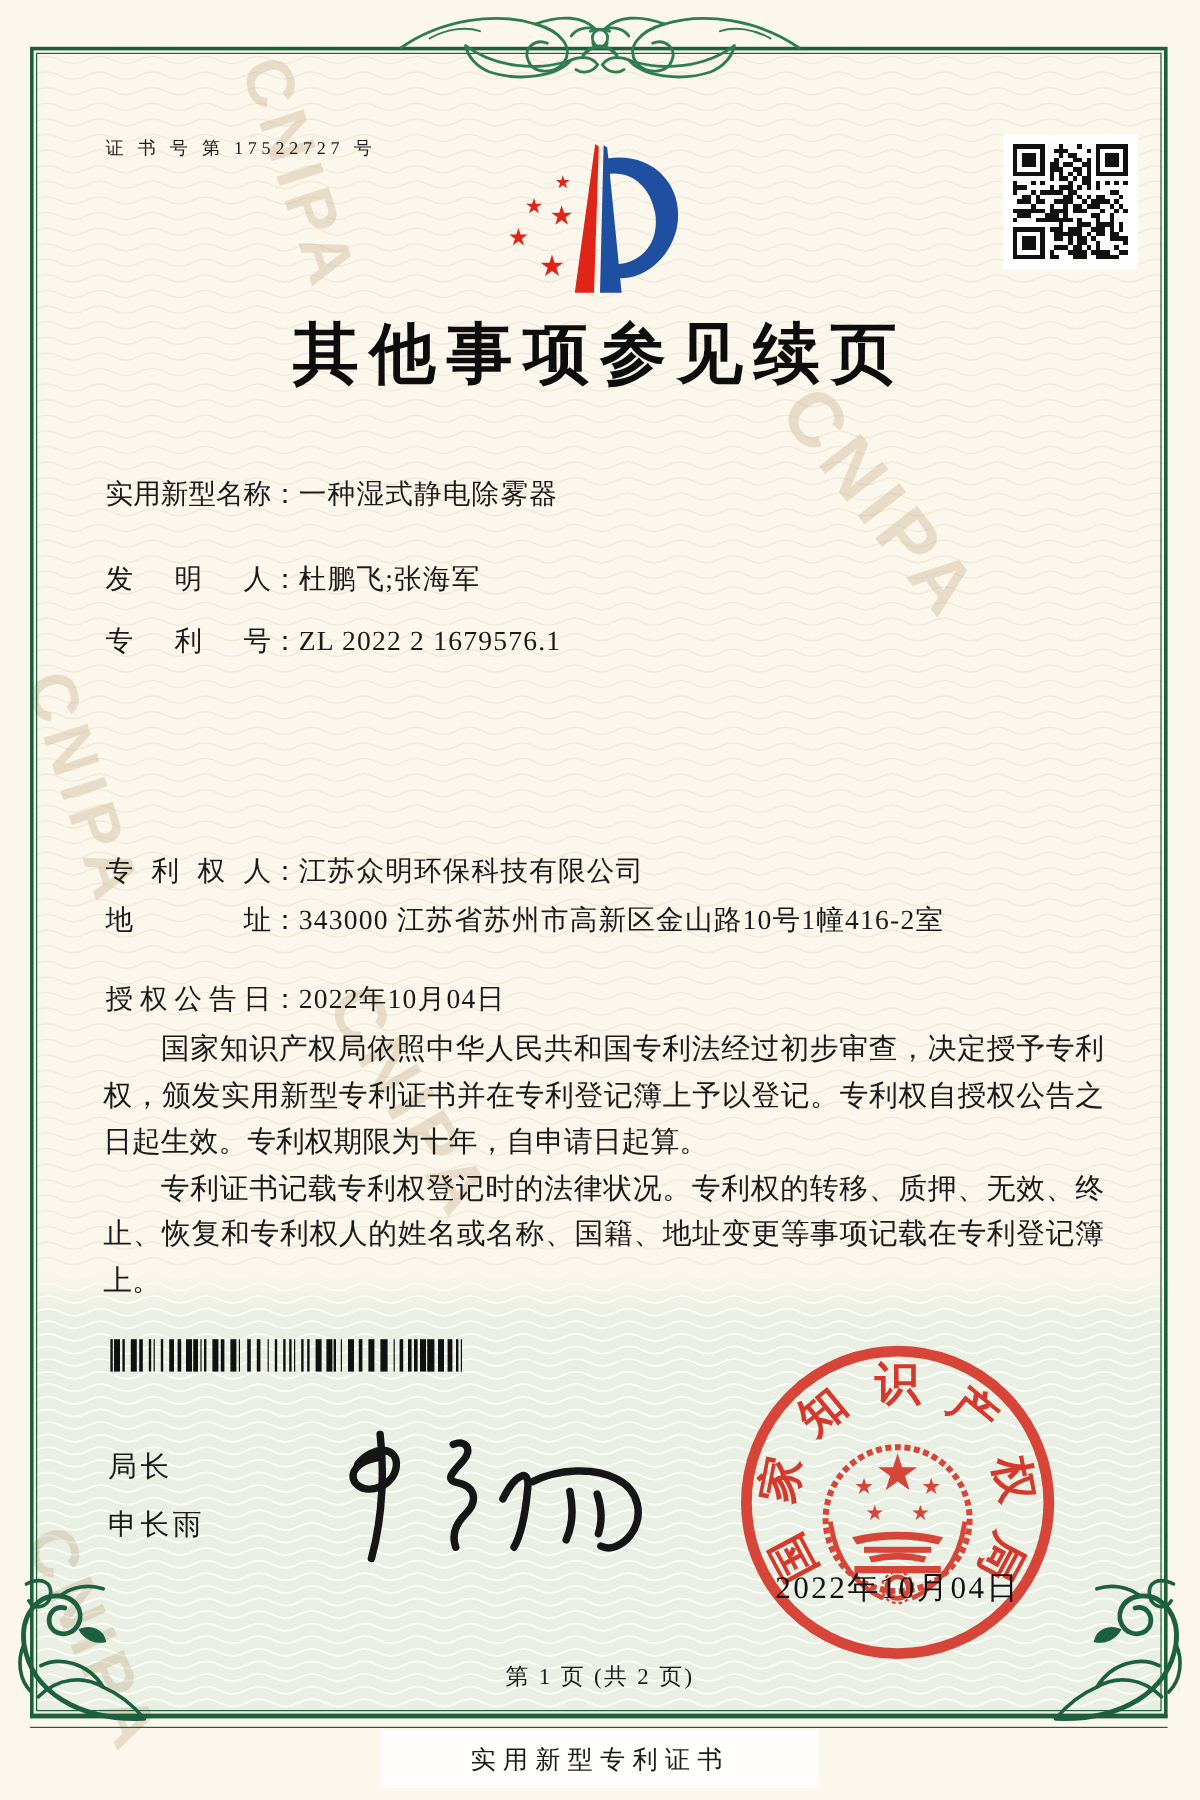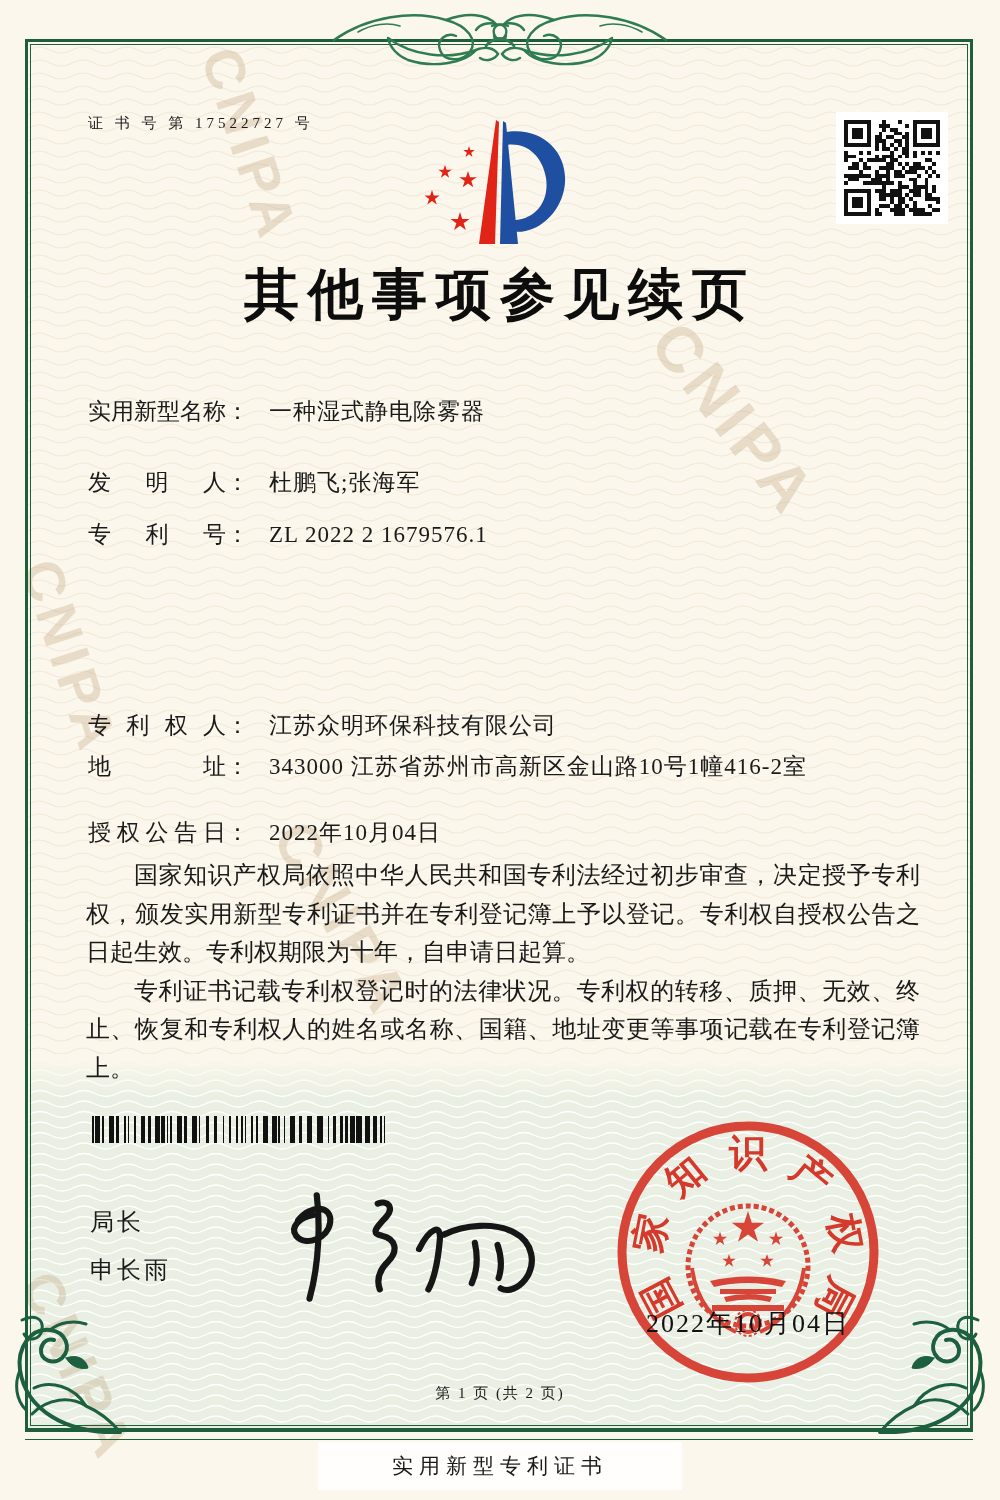--- a/index.html
+++ b/index.html
@@ -38,21 +38,21 @@
   .qr-box{ position:absolute; left:836px; top:112px; width:112px; height:112px; background:#fff;
     display:flex; align-items:center; justify-content:center; z-index:3;}
   .title{
     position:absolute; left:0; top:258px; width:100%; text-align:center;
     font-size:55px; font-weight:bold; letter-spacing:9px; z-index:3; color:#0d0d0d;
   }
   
   .field{ position:absolute; left:88px; font-size:23px; z-index:3; white-space:nowrap;}
   .flabel{ display:inline-block; width:138px; text-align:justify; text-align-last:justify; vertical-align:bottom;}
   .colon{ display:inline-block;}
-  .fval{ margin-left:20px; letter-spacing:1px;}
+  .fval{ margin-left:0; letter-spacing:1px;}
   .grant-right{ position:absolute; left:505px; top:0; white-space:nowrap;}
   .grant-right .flabel{ width:128px;}
   
   .body-text{
     position:absolute; left:86px; top:856px; width:834px; z-index:3;
     font-size:24px; line-height:38.5px; text-align:justify;
   }
   .body-text p{ margin:0; text-indent:2em;}
   
   .barcode{ position:absolute; left:92px; top:1116px; width:300px; height:27px; z-index:3; font-size:0;}
@@ -64,21 +64,21 @@
   .seal{ position:absolute; left:612px; top:1116px; width:272px; height:272px; z-index:3; opacity:.93;}
   .seal-ring-char{
     position:absolute; color:#d5392b; font-weight:bold; font-size:38px;
     transform-origin:center; white-space:nowrap; z-index:4;
   }
   .seal-date{
     position:absolute; left:628px; top:1306px; width:240px; text-align:center; z-index:6;
     font-size:26px; color:#111; letter-spacing:2px; white-space:nowrap;
   }
   .footer-page{ position:absolute; left:0; top:1384px; width:100%; text-align:center;
-    font-size:15px; letter-spacing:2px; z-index:3;}
+    font-size:19px; letter-spacing:2px; z-index:3;}
   .note-band{ position:absolute; left:318px; top:1442px; width:364px; height:48px;
     background:rgba(255,255,255,0.85); z-index:6;}
   .note-text{ position:absolute; left:0; top:1452px; width:100%; text-align:center;
     font-size:21px; letter-spacing:6px; z-index:7;}
 </style>
 </head>
 <body>
 
 <div class="page">
 

